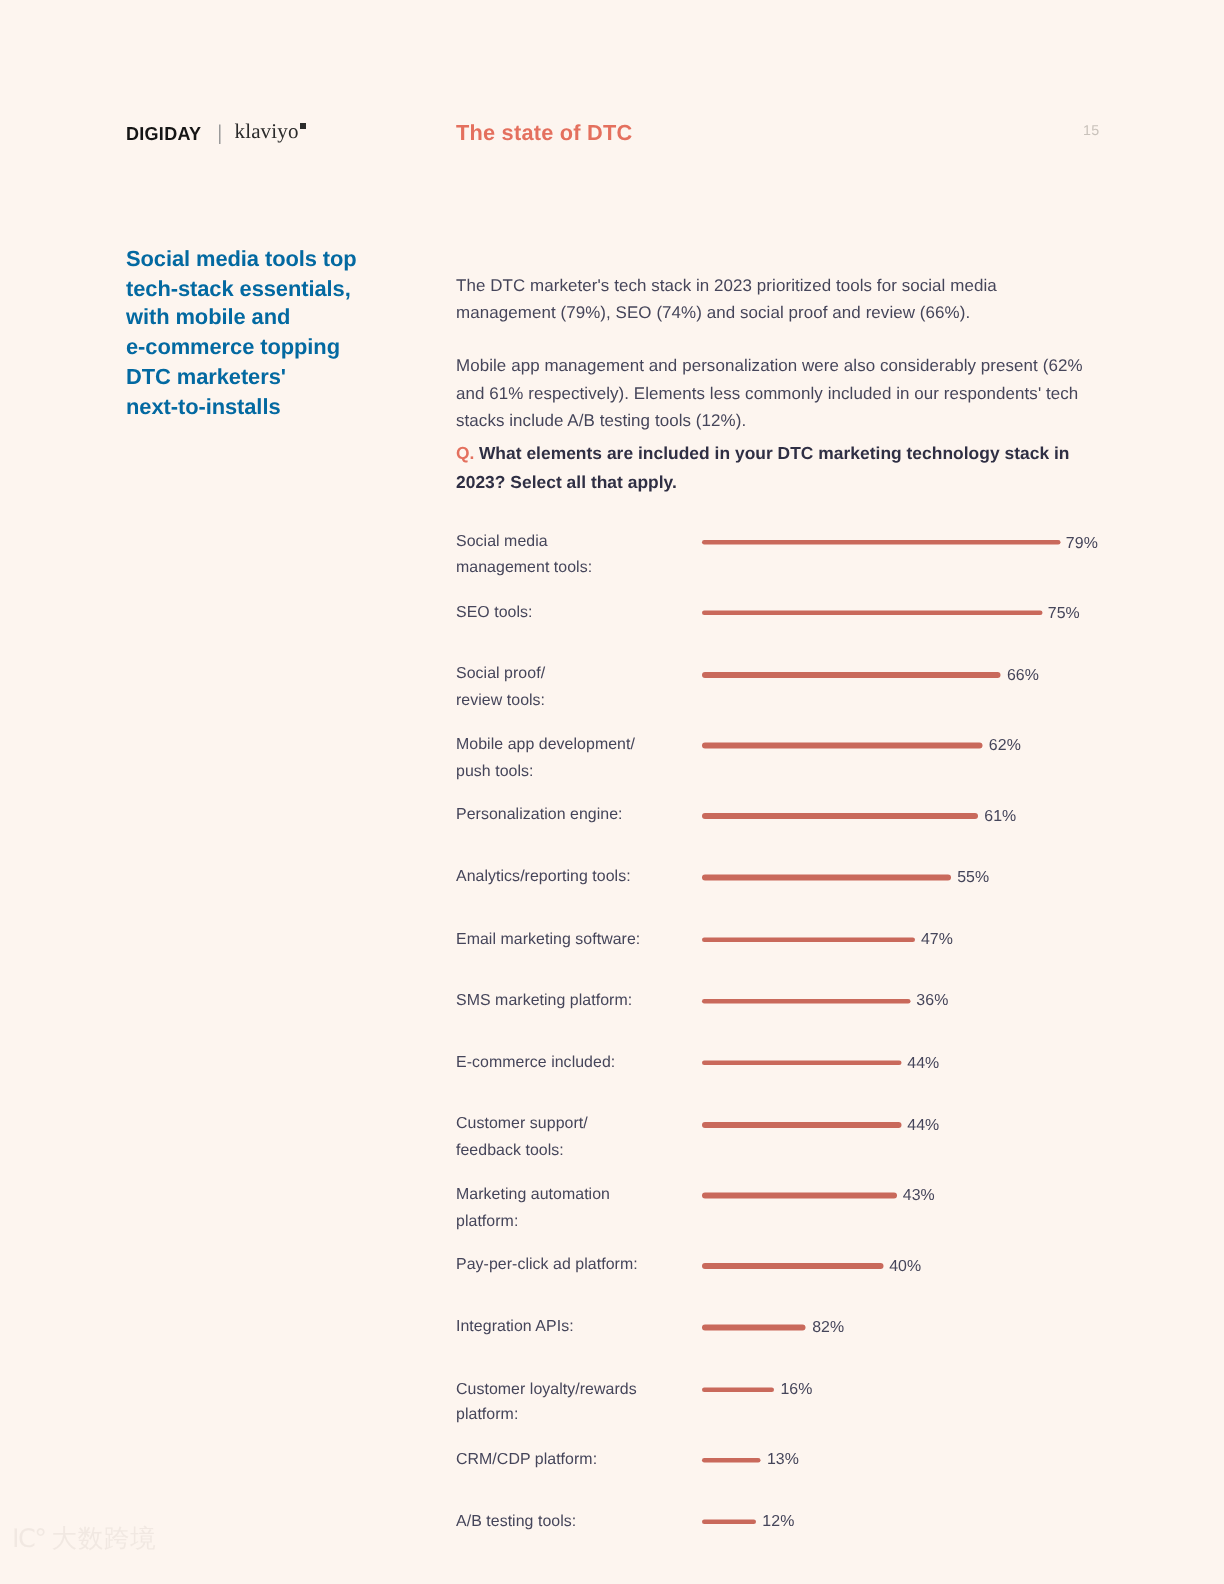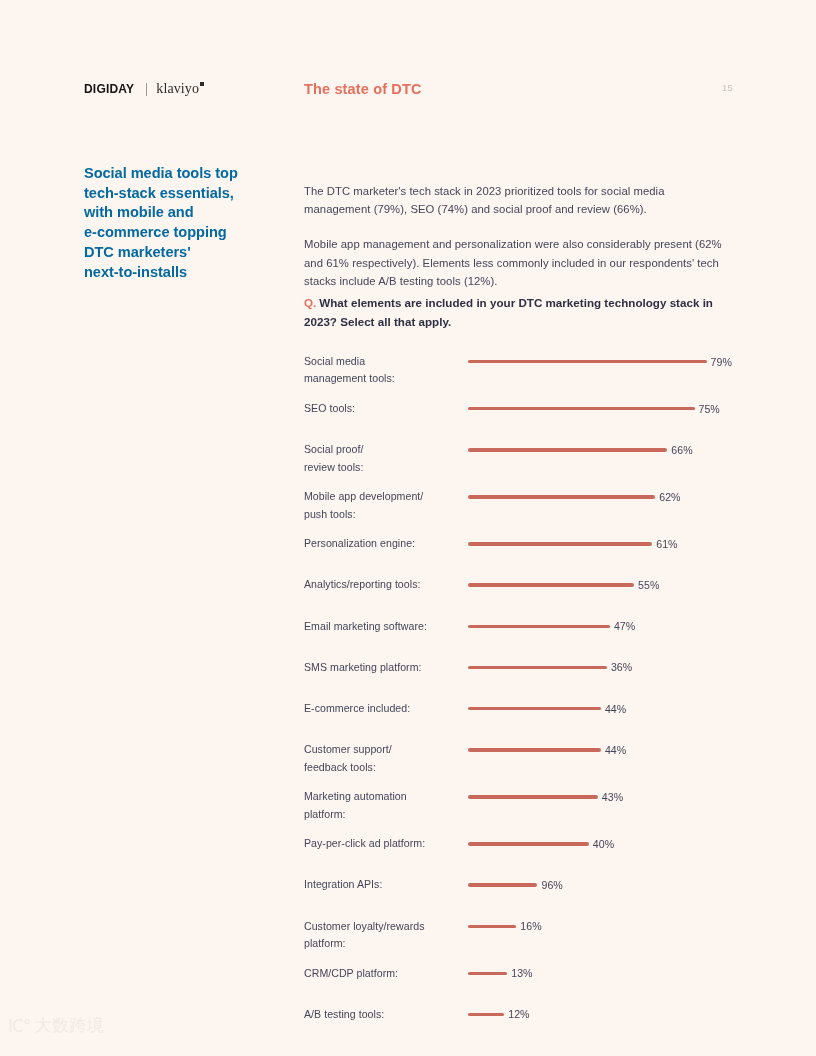--- a/index.html
+++ b/index.html
@@ -340,21 +340,21 @@
         <div class="row-bar" style="width: 120.8px; background: rgb(201, 105, 91);"></div>
         <span class="row-value">40%</span>
       </div>
     </div>
     <div class="chart-row">
       <div class="row-label">
         <div>Integration APIs:</div>
       </div>
       <div class="row-track">
         <div class="row-bar" style="width: 69.46px; background: rgb(201, 105, 91);"></div>
-        <span class="row-value">96%</span>
+        <span class="row-value">82%</span>
       </div>
     </div>
     <div class="chart-row" style="height: 47px;">
       <div class="row-label">
         <div>Customer loyalty/rewards</div>
         <div>platform:</div>
       </div>
       <div class="row-track">
         <div class="row-bar" style="width: 48.32px; background: rgb(201, 105, 91);"></div>
         <span class="row-value">16%</span>

